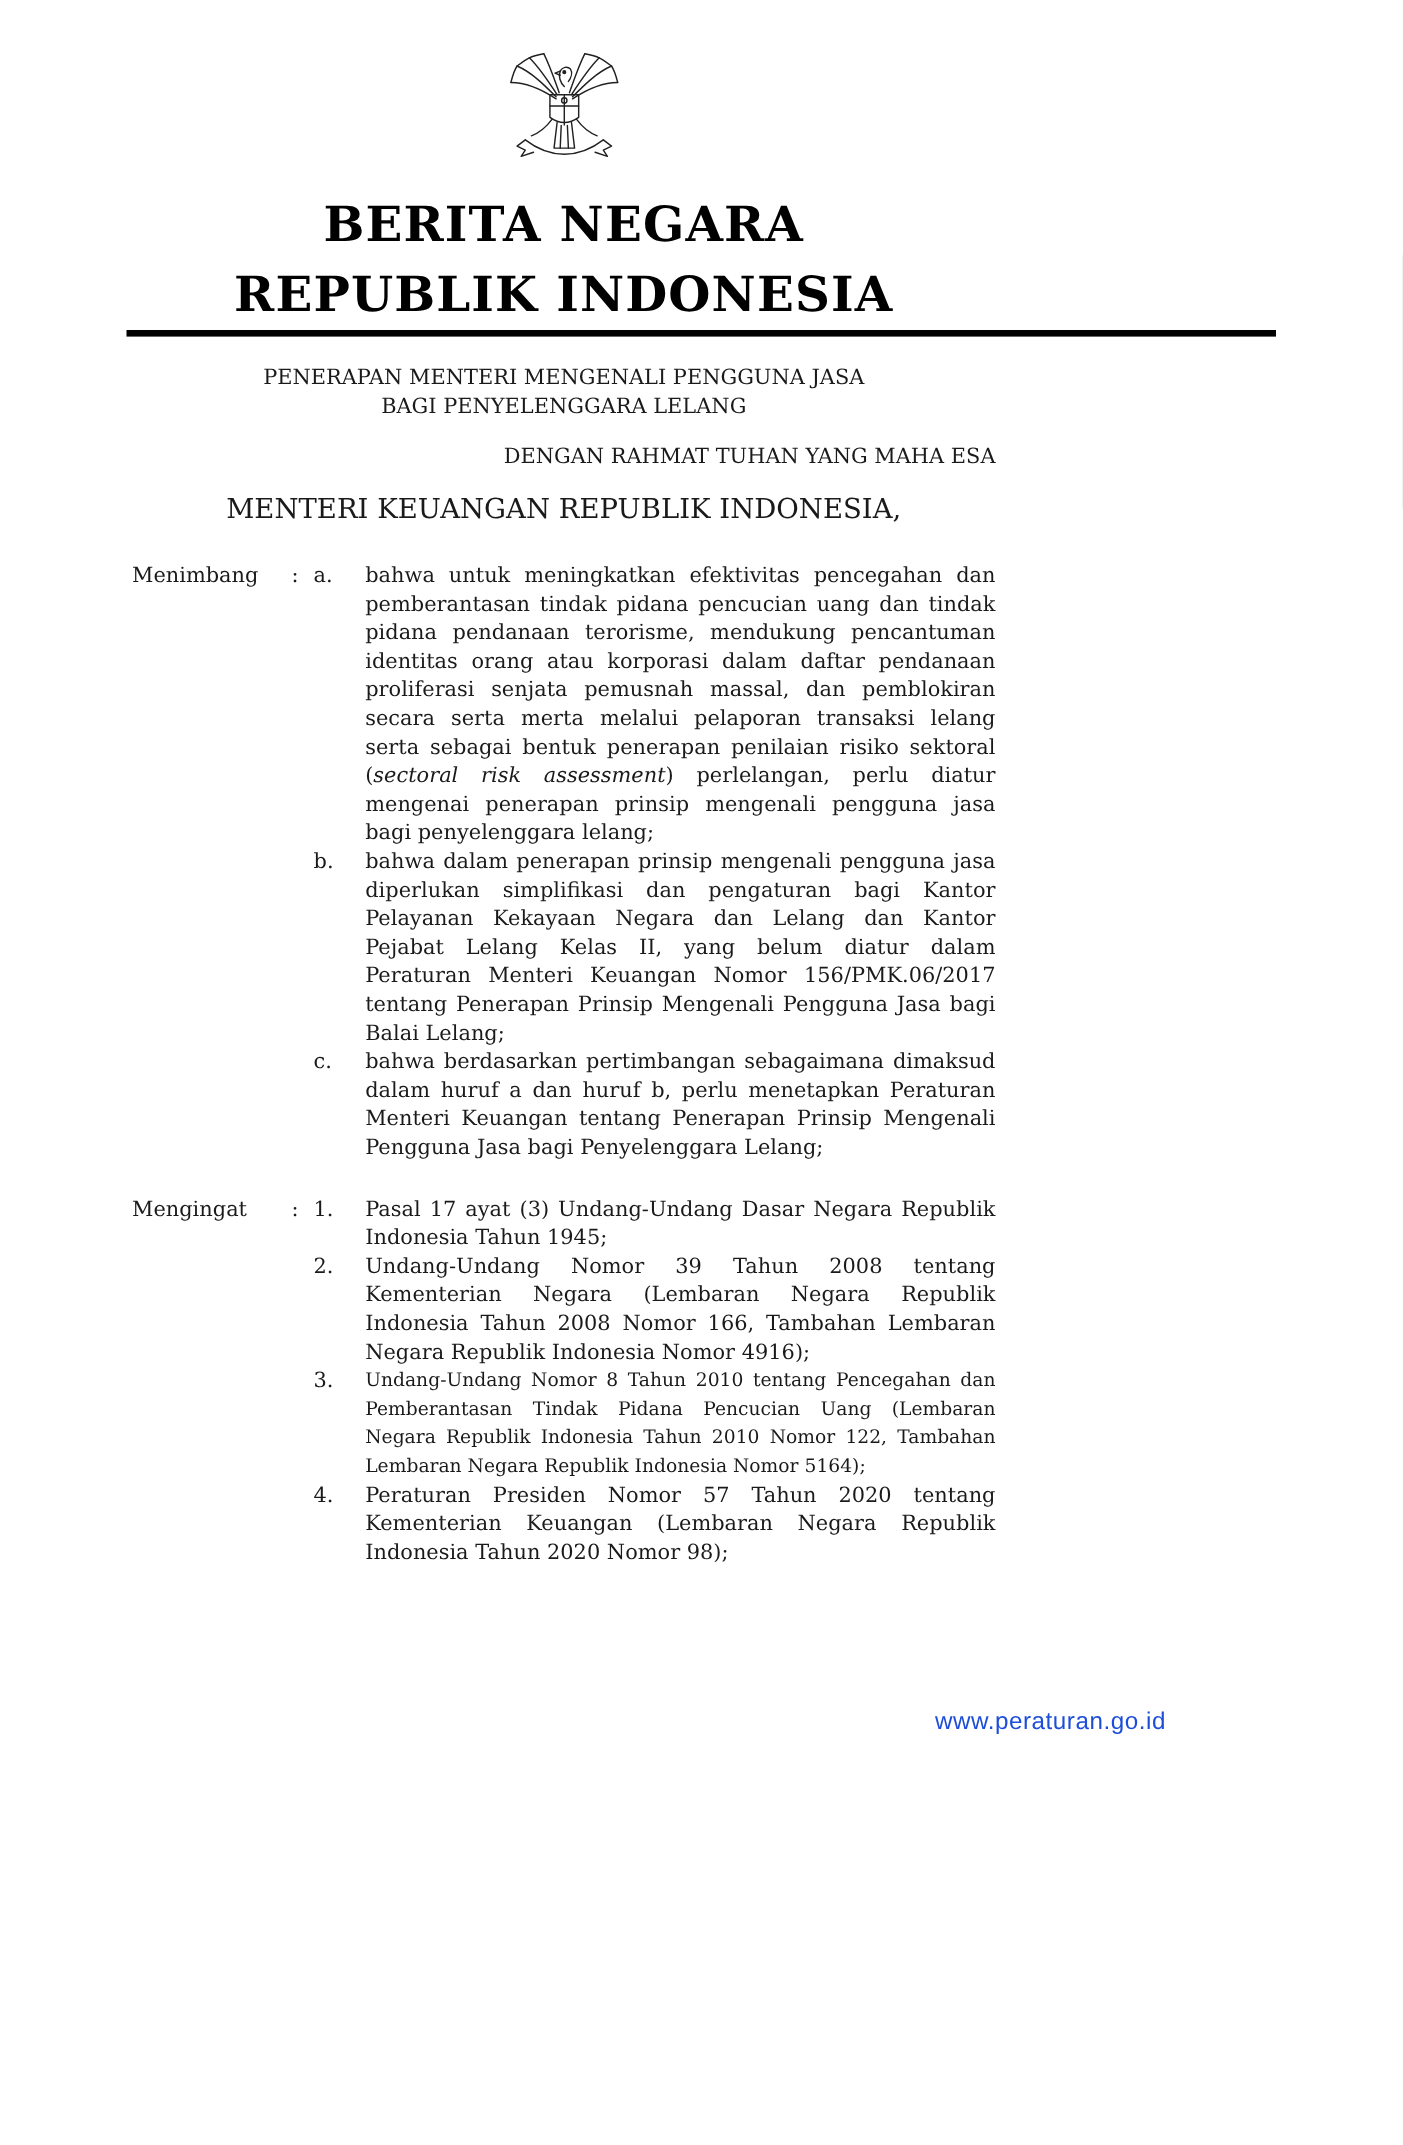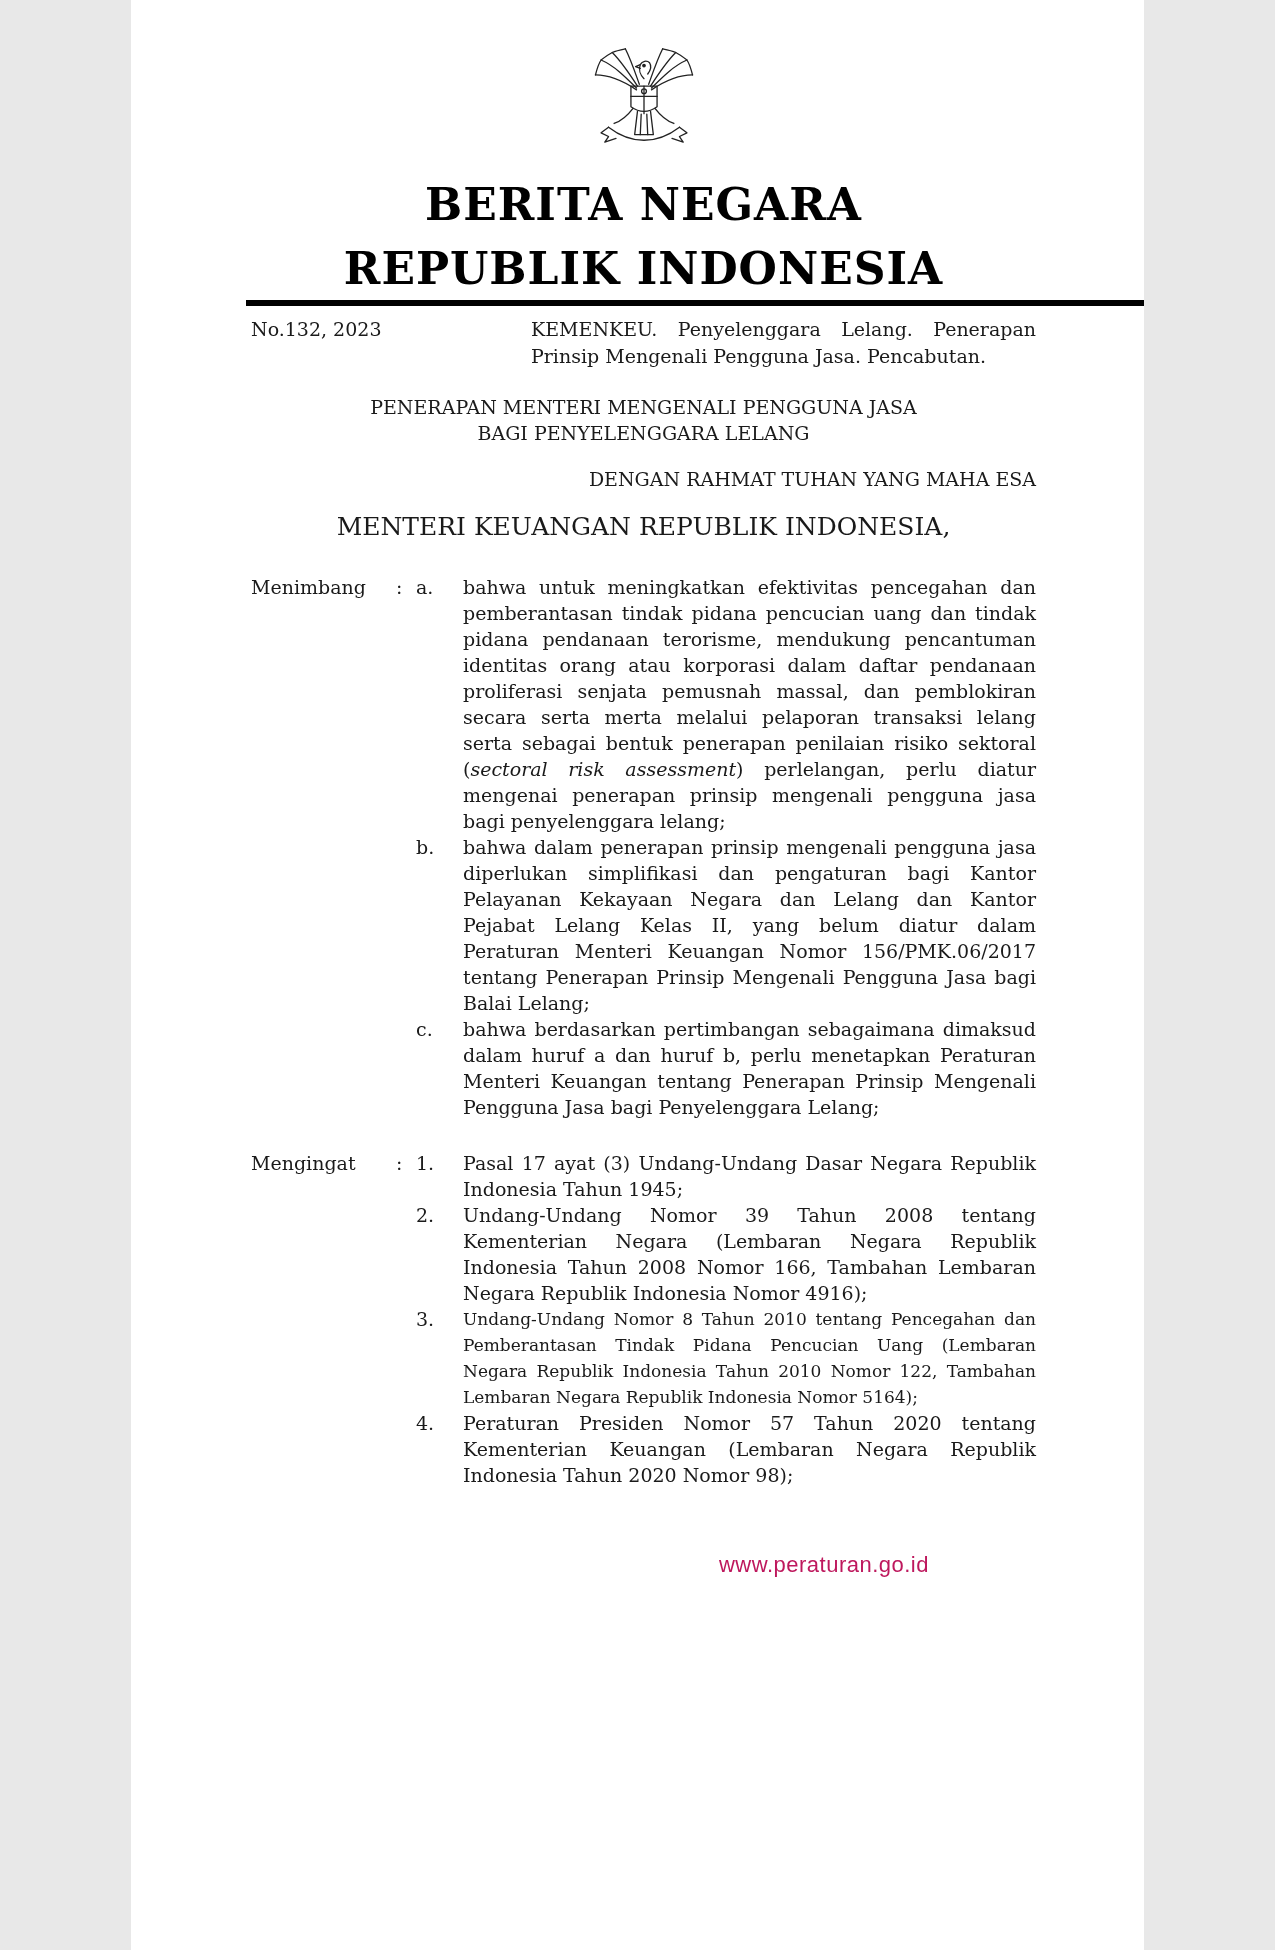--- a/index.html
+++ b/index.html
@@ -1,19 +1,19 @@
 <!DOCTYPE html>
 <html><head>
 <meta charset="utf-8">
 <style>
   * { margin: 0; padding: 0; box-sizing: border-box; }
   html, body { background: #e8e8e8; }
   .page {
     position: relative;
-    width: 1013px;
+    width: 1275px;
     height: 1950px;
     margin: 0 auto;
     background: #ffffff;
     font-family: "DejaVu Serif", "Liberation Serif", serif;
     color: #1a1a1a;
     overflow: hidden;
   }
   .content {
     position: absolute;
     left: 120px;
@@ -82,21 +82,21 @@
     text-align: justify;
     text-justify: inter-word;
   }
   .item-text.dense { font-size: 17px; }
   .watermark {
     position: absolute;
     top: 1552px;
     right: 215px;
     font-family: "Liberation Sans", "DejaVu Sans", sans-serif;
     font-size: 22px;
-    color: #be185d;
+    color: #1d4ed8;
     letter-spacing: 0.5px;
     text-align: right;
   }
   i { font-style: italic; }
 </style>
 </head>
 <body>
 
 <div class="page">
   <div class="content">
@@ -137,24 +137,20 @@
           <path d="M22 92 L14 98 L22 102 L18 108 L30 104"></path>
           <path d="M98 92 L106 98 L98 102 L102 108 L90 104"></path>
         </g>
       </svg>
     </div>
 
     <div class="masthead">BERITA NEGARA</div>
     <div class="masthead">REPUBLIK INDONESIA</div>
     <div class="rule"></div>
 
-    <div class="issue-header">
-      <div class="issue-number">No.132, 2023</div>
-      <div class="issue-subject">KEMENKEU. Penyelenggara Lelang. Penerapan Prinsip Mengenali Pengguna Jasa. Pencabutan.</div>
-    </div>
 
     <div class="title-block">
       <div>PENERAPAN MENTERI MENGENALI PENGGUNA JASA</div>
       <div>BAGI PENYELENGGARA LELANG</div>
     </div>
     <div class="invocation">DENGAN RAHMAT TUHAN YANG MAHA ESA</div>
     <div class="authority">MENTERI KEUANGAN REPUBLIK INDONESIA,</div>
 
     <div class="clause considerations">
       <div class="clause-label">Menimbang</div>

